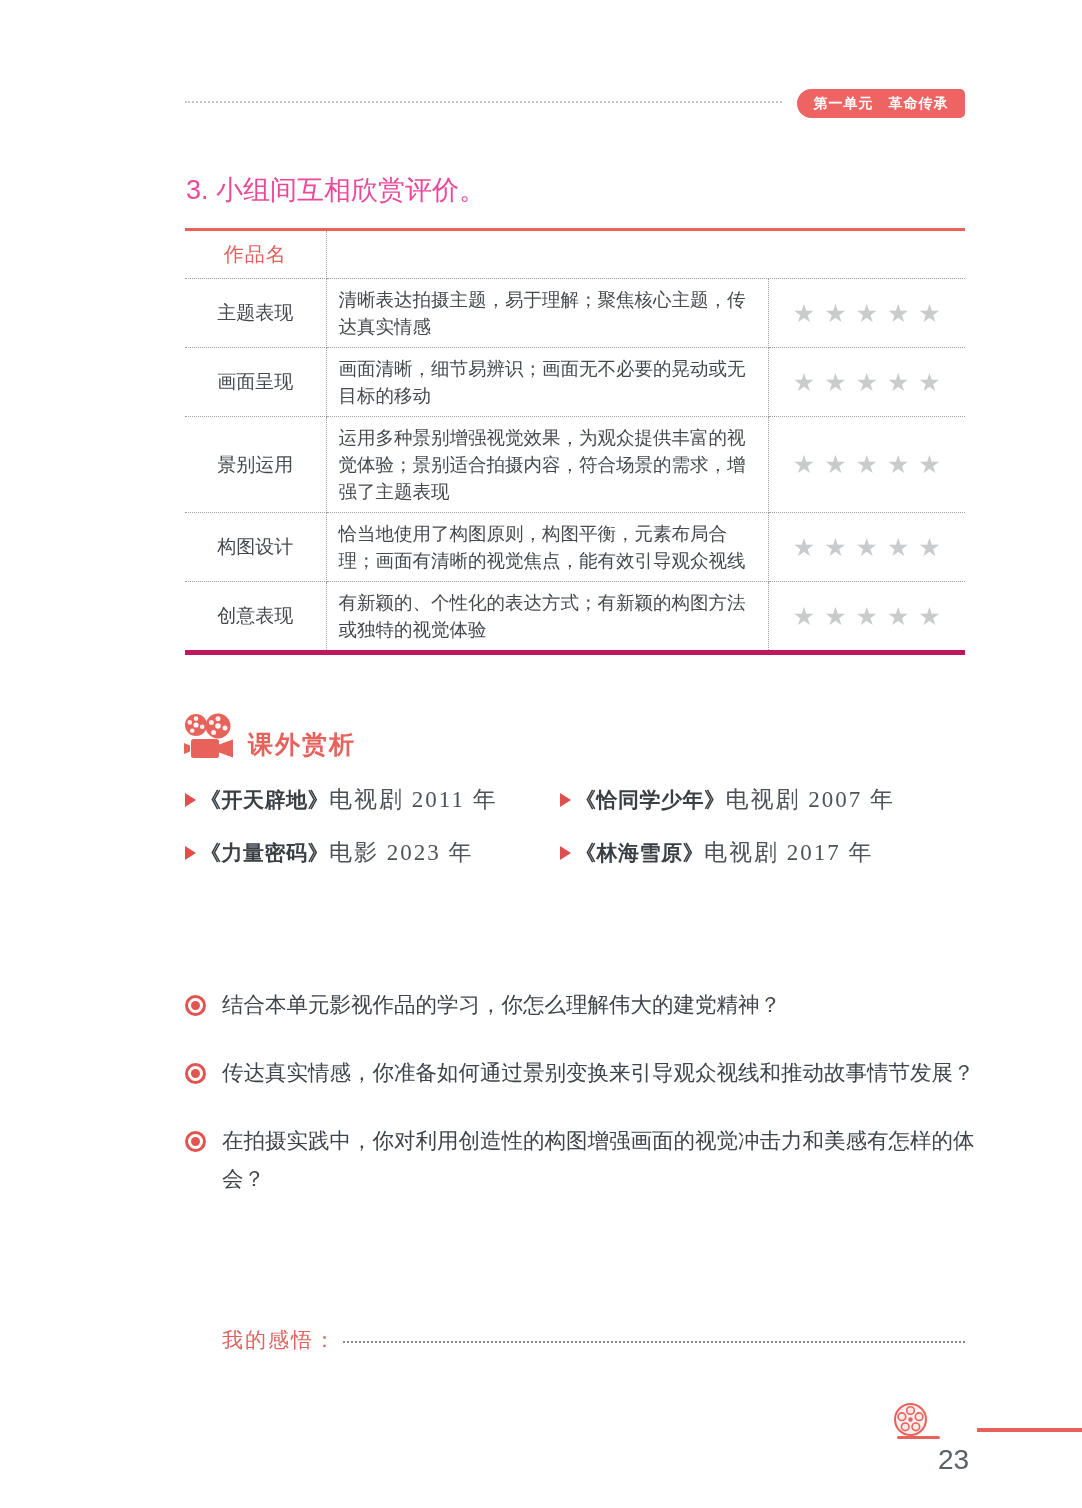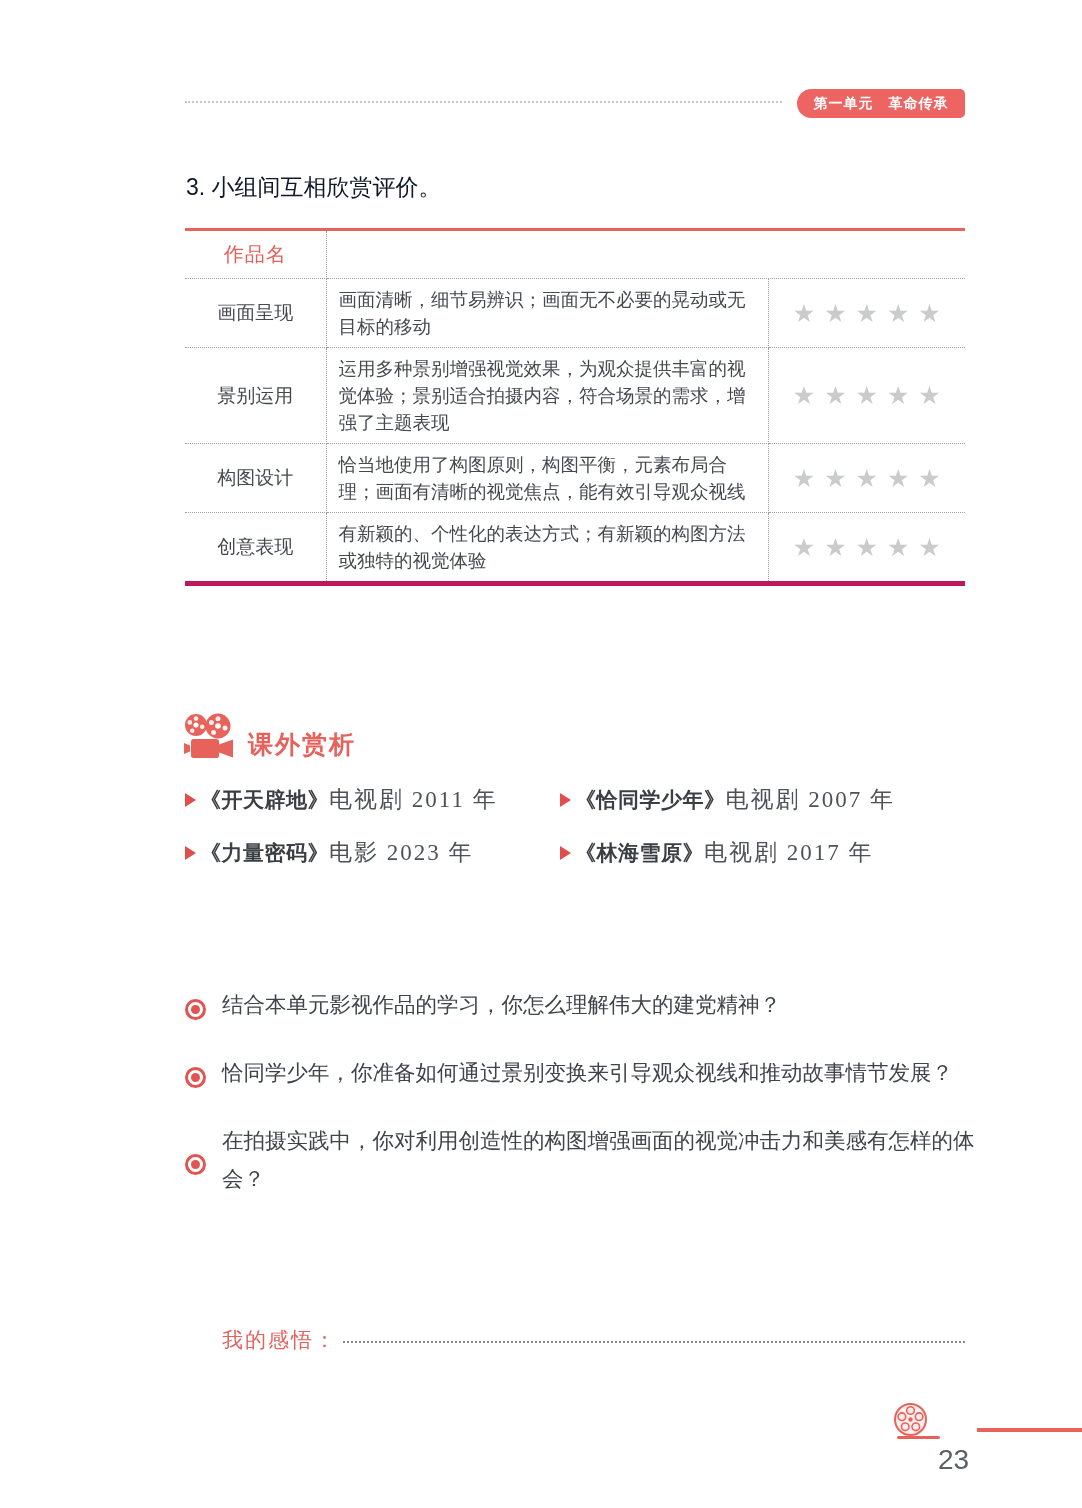--- a/index.html
+++ b/index.html
@@ -5,21 +5,21 @@
   html,body{margin:0;padding:0;background:#ffffff;}
   body{width:1082px;height:1508px;position:relative;font-family:"Liberation Sans",sans-serif;color:#43474c;overflow:hidden;}
   .page{position:absolute;inset:0;background:#fff;}
 
   
   .hdr-dotline{position:absolute;left:185px;top:101px;width:597px;border-top:2px dotted #c3c6c8;}
   .unit-badge{position:absolute;left:797px;top:89px;width:168px;height:29px;background:#ee6462;color:#fff;
     font-size:14px;font-weight:bold;border-radius:15px 5px 5px 15px;display:flex;align-items:center;justify-content:center;letter-spacing:1px;}
 
   
-  .sec-heading{position:absolute;left:186px;top:172px;font-size:23px;color:#0f172a;}
+  .sec-heading{position:absolute;left:186px;top:172px;font-size:27px;color:#ec4899;}
 
   
   .table-wrap{position:absolute;left:185px;top:228px;width:780px;border-top:3px solid #e8625c;border-bottom:5px solid #be185d;}
   table.eval{width:100%;border-collapse:collapse;table-layout:fixed;}
   table.eval td{border:1px dotted #9aa0a4;vertical-align:middle;}
   table.eval td:first-child{border-left:none;}
   table.eval td:last-child{border-right:none;}
   table.eval tr:first-child td{border-top:none;}
   table.eval tr:last-child td{border-bottom:none;}
   .col1{width:141px;}.col2{width:442px;}.col3{width:197px;}
@@ -39,21 +39,21 @@
   .film-meta{font-family:Liberation Serif, serif;color:#4c5257;font-size:23px;margin-left:0;letter-spacing:2px;}
 
   
   .banner{position:absolute;left:185px;top:912px;width:780px;display:flex;align-items:center;}
   .dots{flex:1;height:40px;background-image:radial-gradient(circle,#e8736e 2.2px,rgba(0,0,0,0) 2.9px);
     background-size:27px 20px;background-position:4px 0;}
   .banner-title{color:#e8625c;font-size:29px;font-weight:bold;letter-spacing:8px;margin:0 22px;white-space:nowrap;}
 
   
   .questions{position:absolute;left:185px;top:986px;width:806px;}
-  .question{display:flex;margin-bottom:30px;align-items:center;}
+  .question{display:flex;margin-bottom:30px;}
   .bullet{width:15px;height:15px;border:3px solid #e05552;border-radius:50%;position:relative;margin-top:9px;flex:none;}
   .bullet span{position:absolute;left:3px;top:3px;width:9px;height:9px;background:#e05552;border-radius:50%;}
   .q-text{margin:0 0 0 16px;font-size:21.5px;line-height:38px;color:#3f444a;font-family:"DejaVu Serif",serif;}
 
   
   .my-note{position:absolute;left:222px;top:1326px;width:743px;display:flex;align-items:baseline;}
   .my-note-label{color:#e2625e;font-size:21px;font-family:"DejaVu Serif",serif;white-space:nowrap;letter-spacing:2px;}
   .my-note-line{flex:1;border-bottom:2px dotted #85898d;margin-left:6px;transform:translateY(-4px);}
 
   
@@ -76,20 +76,25 @@
     <table class="eval">
       <colgroup>
           <col class="col1">
           <col class="col2">
           <col class="col3">
         </colgroup>
       <tbody>
           <tr>
         <td class="cell-red">作品名</td>
         <td colspan="2"></td>
+      </tr>
+      <tr>
+        <td class="cell-label">主题表现</td>
+        <td class="cell-desc">清晰表达拍摄主题，易于理解；聚焦核心主题，传达真实情感</td>
+        <td class="cell-stars">★★★★★</td>
       </tr>
       <tr>
         <td class="cell-label">画面呈现</td>
         <td class="cell-desc">画面清晰，细节易辨识；画面无不必要的晃动或无目标的移动</td>
         <td class="cell-stars">★★★★★</td>
       </tr>
       <tr>
         <td class="cell-label">景别运用</td>
         <td class="cell-desc">运用多种景别增强视觉效果，为观众提供丰富的视觉体验；景别适合拍摄内容，符合场景的需求，增强了主题表现</td>
         <td class="cell-stars">★★★★★</td>
@@ -159,21 +164,21 @@
     <div class="question">
       <div class="bullet">
           <span></span>
         </div>
       <p class="q-text">结合本单元影视作品的学习，你怎么理解伟大的建党精神？</p>
     </div>
     <div class="question">
       <div class="bullet">
           <span></span>
         </div>
-      <p class="q-text">恰同学少年，你准备如何通过景别变换来引导观众视线和推动故事情节发展？</p>
+      <p class="q-text">传达真实情感，你准备如何通过景别变换来引导观众视线和推动故事情节发展？</p>
     </div>
     <div class="question">
       <div class="bullet">
           <span></span>
         </div>
       <p class="q-text">在拍摄实践中，你对利用创造性的构图增强画面的视觉冲击力和美感有怎样的体会？</p>
     </div>
   </div>
 
   <div class="my-note">

